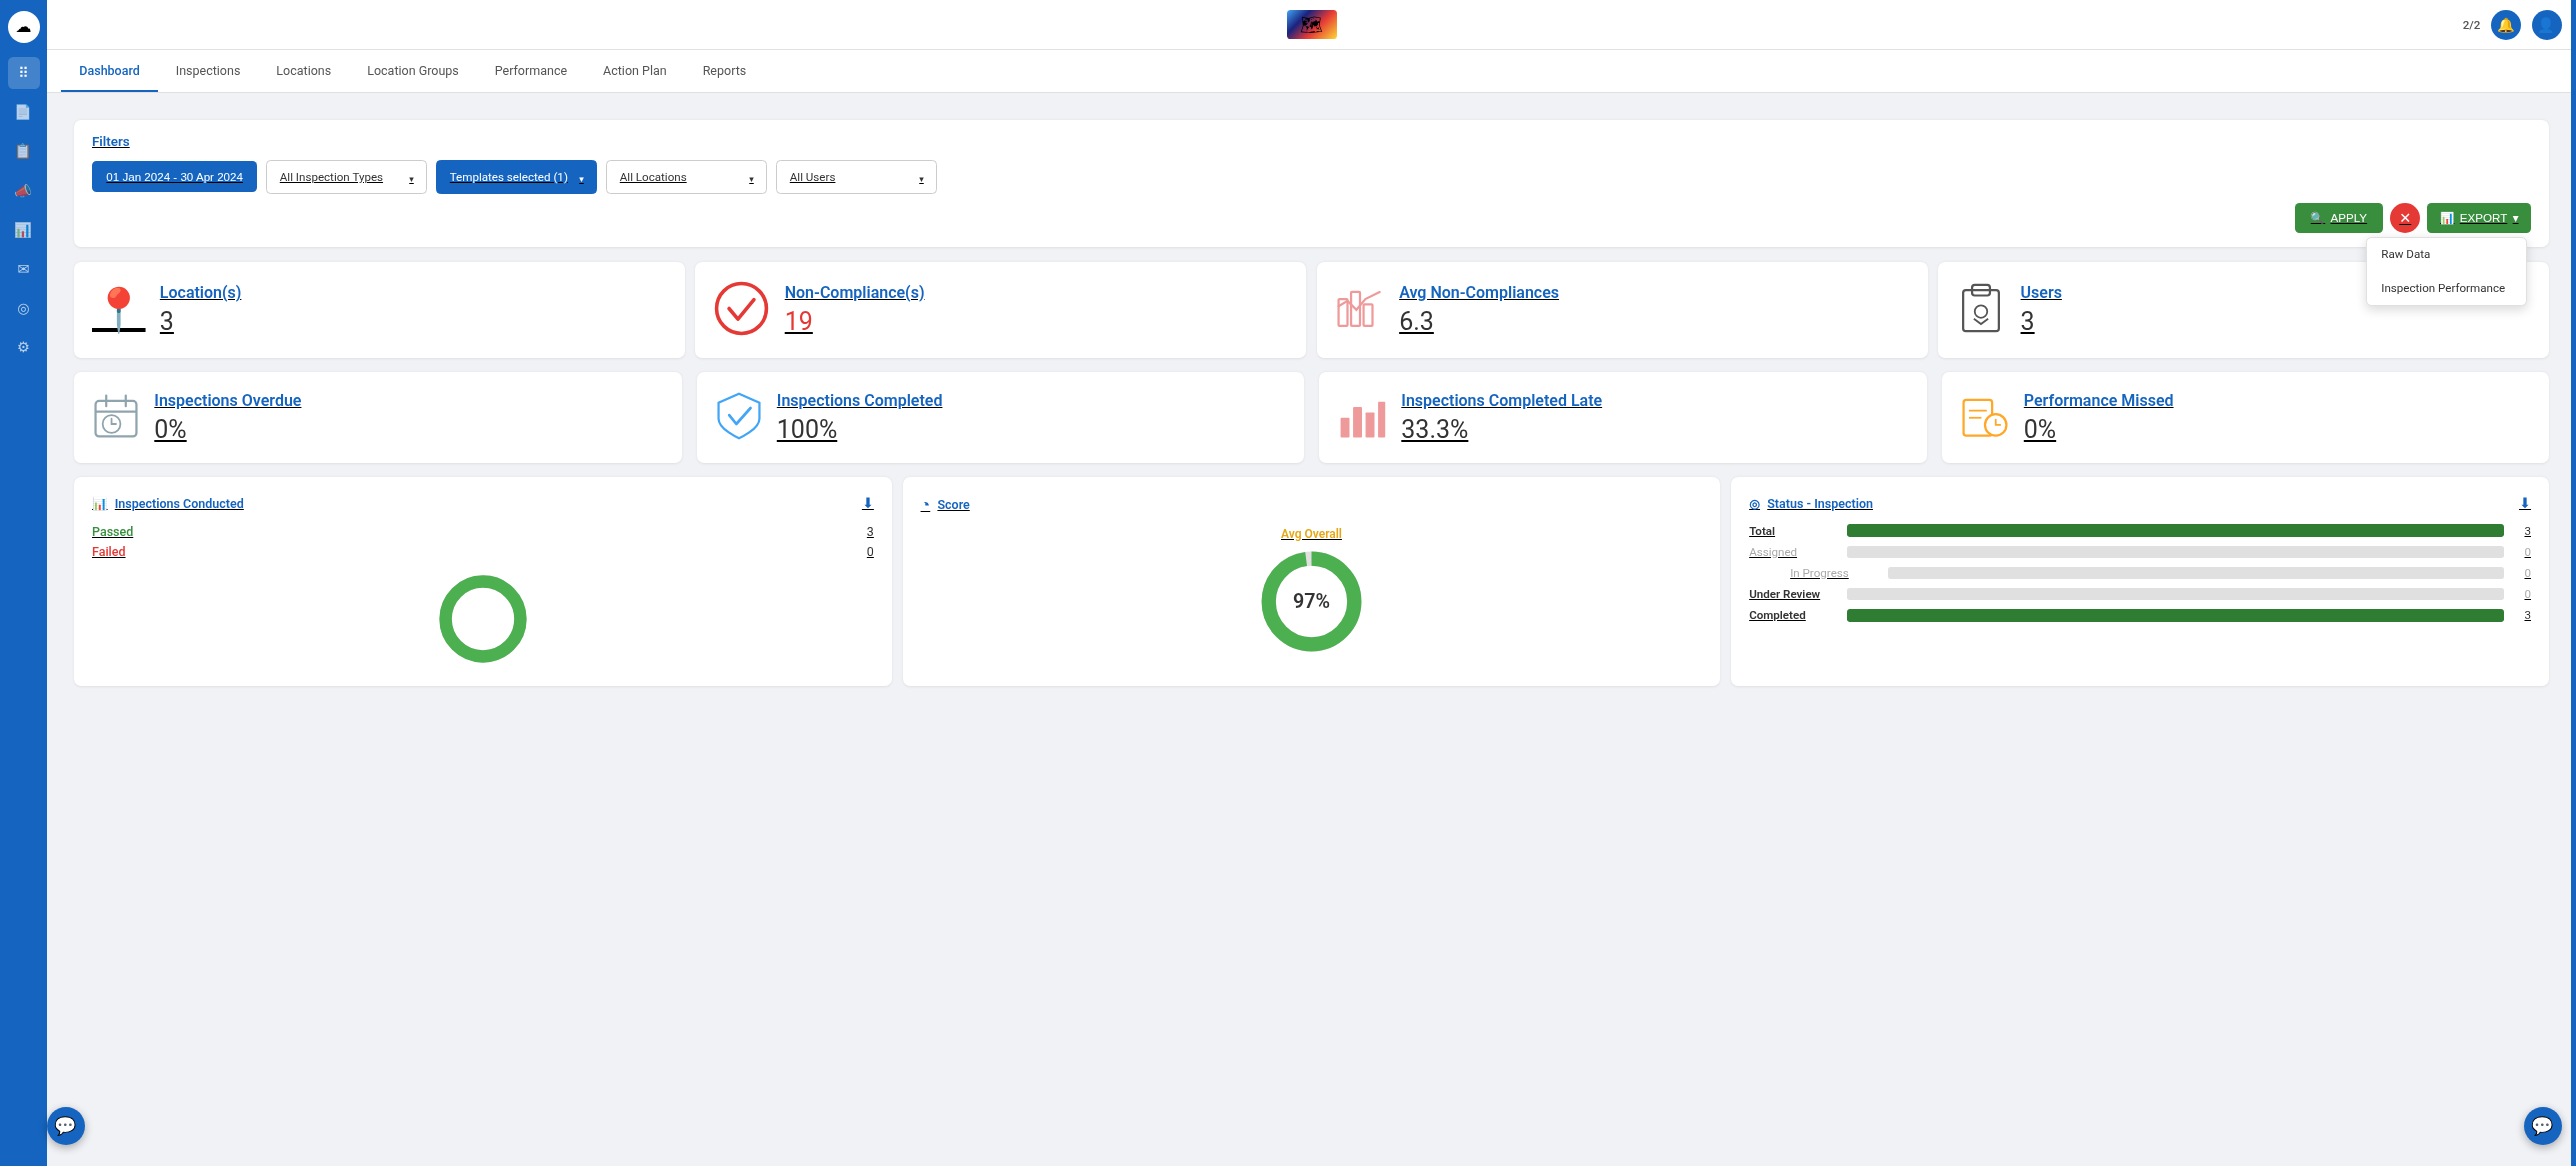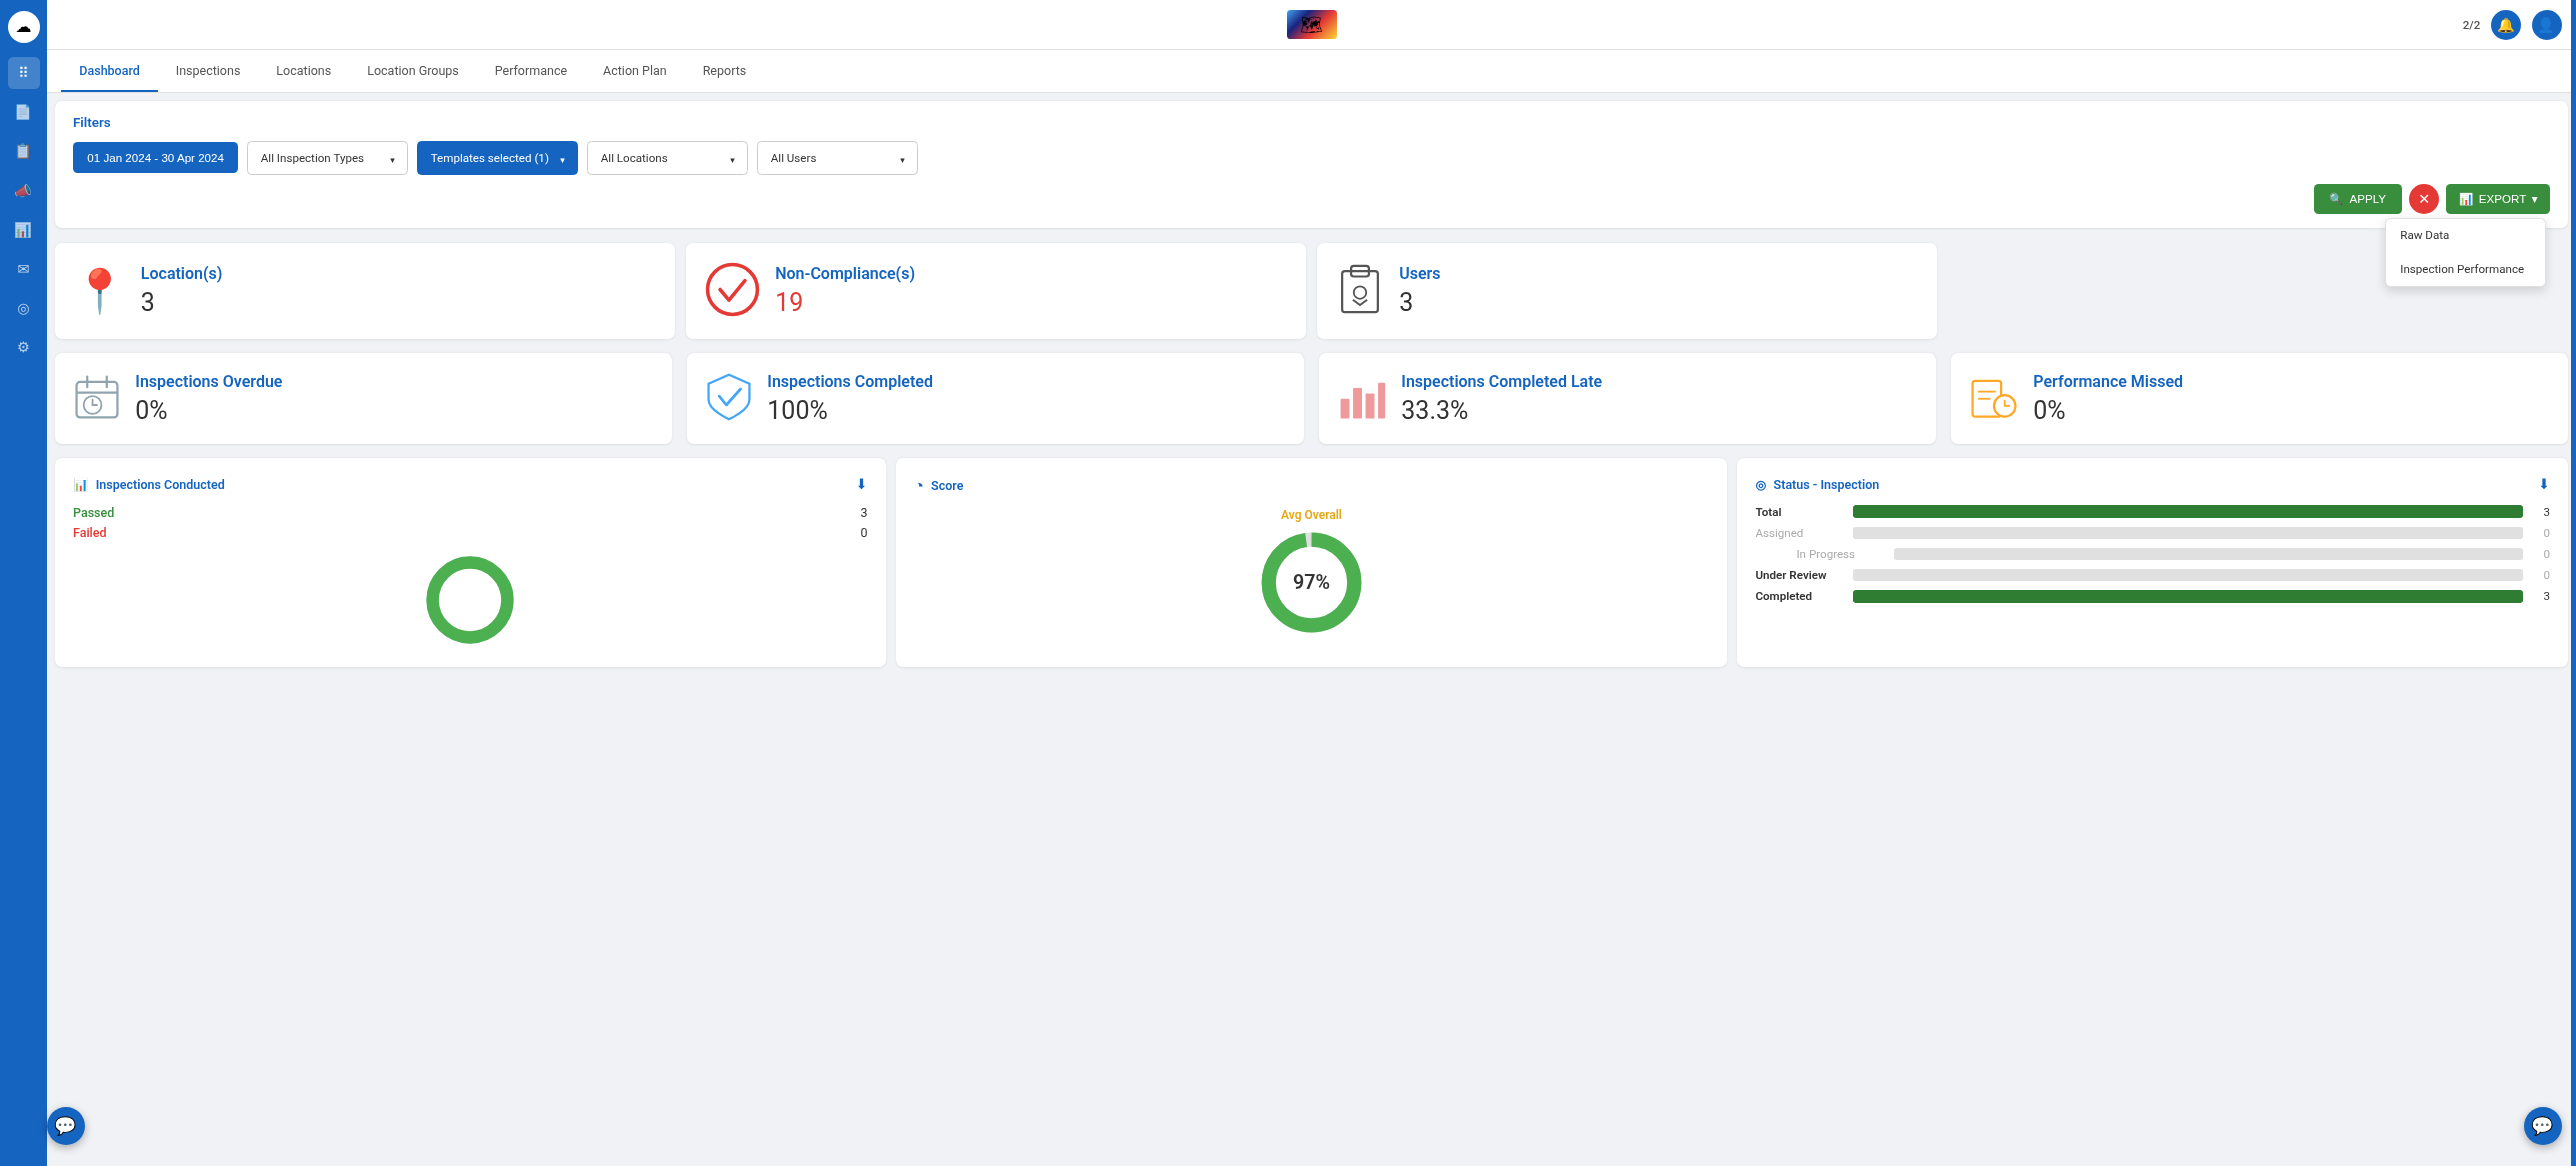--- a/index.html
+++ b/index.html
@@ -106,22 +106,23 @@
     .nav-tab.active {
       color: #1565c0;
       border-bottom-color: #1565c0;
       font-weight: 500;
     }
 
     
     .content {
       flex: 1;
       overflow-y: auto;
-      padding: 8px;
+      padding: 27px;
       position: relative;
+      text-decoration: underline;
     }
 
     
     .filters-card {
       background: white;
       border-radius: 7.2px;
       padding: 14.3px 18px;
       margin-bottom: 14.3px;
       box-shadow: 0 0.9px 2.7px rgba(0,0,0,0.08);
     }
@@ -525,20 +526,34 @@
             <circle cx="32" cy="32" r="28" fill="none" stroke="#e53935" stroke-width="4"></circle>
             <polyline points="18,32 28,44 46,22" fill="none" stroke="#e53935" stroke-width="4" stroke-linecap="round" stroke-linejoin="round"></polyline>
           </svg>
         </div>
         <div class="stat-info">
           <div class="stat-label">Non-Compliance(s)</div>
           <div class="stat-value red">19</div>
         </div>
       </div>
 
+      <div class="stat-card">
+        <div style="flex-shrink:0;">
+          <svg width="50" height="50" viewBox="0 0 56 56">
+            <rect x="4" y="18" width="10" height="30" fill="none" stroke="#ef9a9a" stroke-width="2.5" rx="1"></rect>
+            <rect x="18" y="10" width="10" height="38" fill="none" stroke="#ef9a9a" stroke-width="2.5" rx="1"></rect>
+            <rect x="32" y="24" width="10" height="24" fill="none" stroke="#ef9a9a" stroke-width="2.5" rx="1"></rect>
+            <polyline points="4,26 14,20 24,30 34,18 50,10" fill="none" stroke="#ef9a9a" stroke-width="2.5" stroke-linecap="round"></polyline>
+          </svg>
+        </div>
+        <div class="stat-info">
+          <div class="stat-label">Avg Non-Compliances</div>
+          <div class="stat-value">6.3</div>
+        </div>
+      </div>
 
       <div class="stat-card">
         <div style="flex-shrink:0;">
           <svg width="50" height="54" viewBox="0 0 56 60">
             <rect x="8" y="10" width="40" height="46" rx="3" fill="none" stroke="#555" stroke-width="2.5"></rect>
             <rect x="18" y="4" width="20" height="12" rx="3" fill="none" stroke="#555" stroke-width="2.5"></rect>
             <circle cx="28" cy="34" r="7" fill="none" stroke="#555" stroke-width="2"></circle>
             <polyline points="20,42 28,48 36,42" fill="none" stroke="#555" stroke-width="2"></polyline>
           </svg>
         </div>

